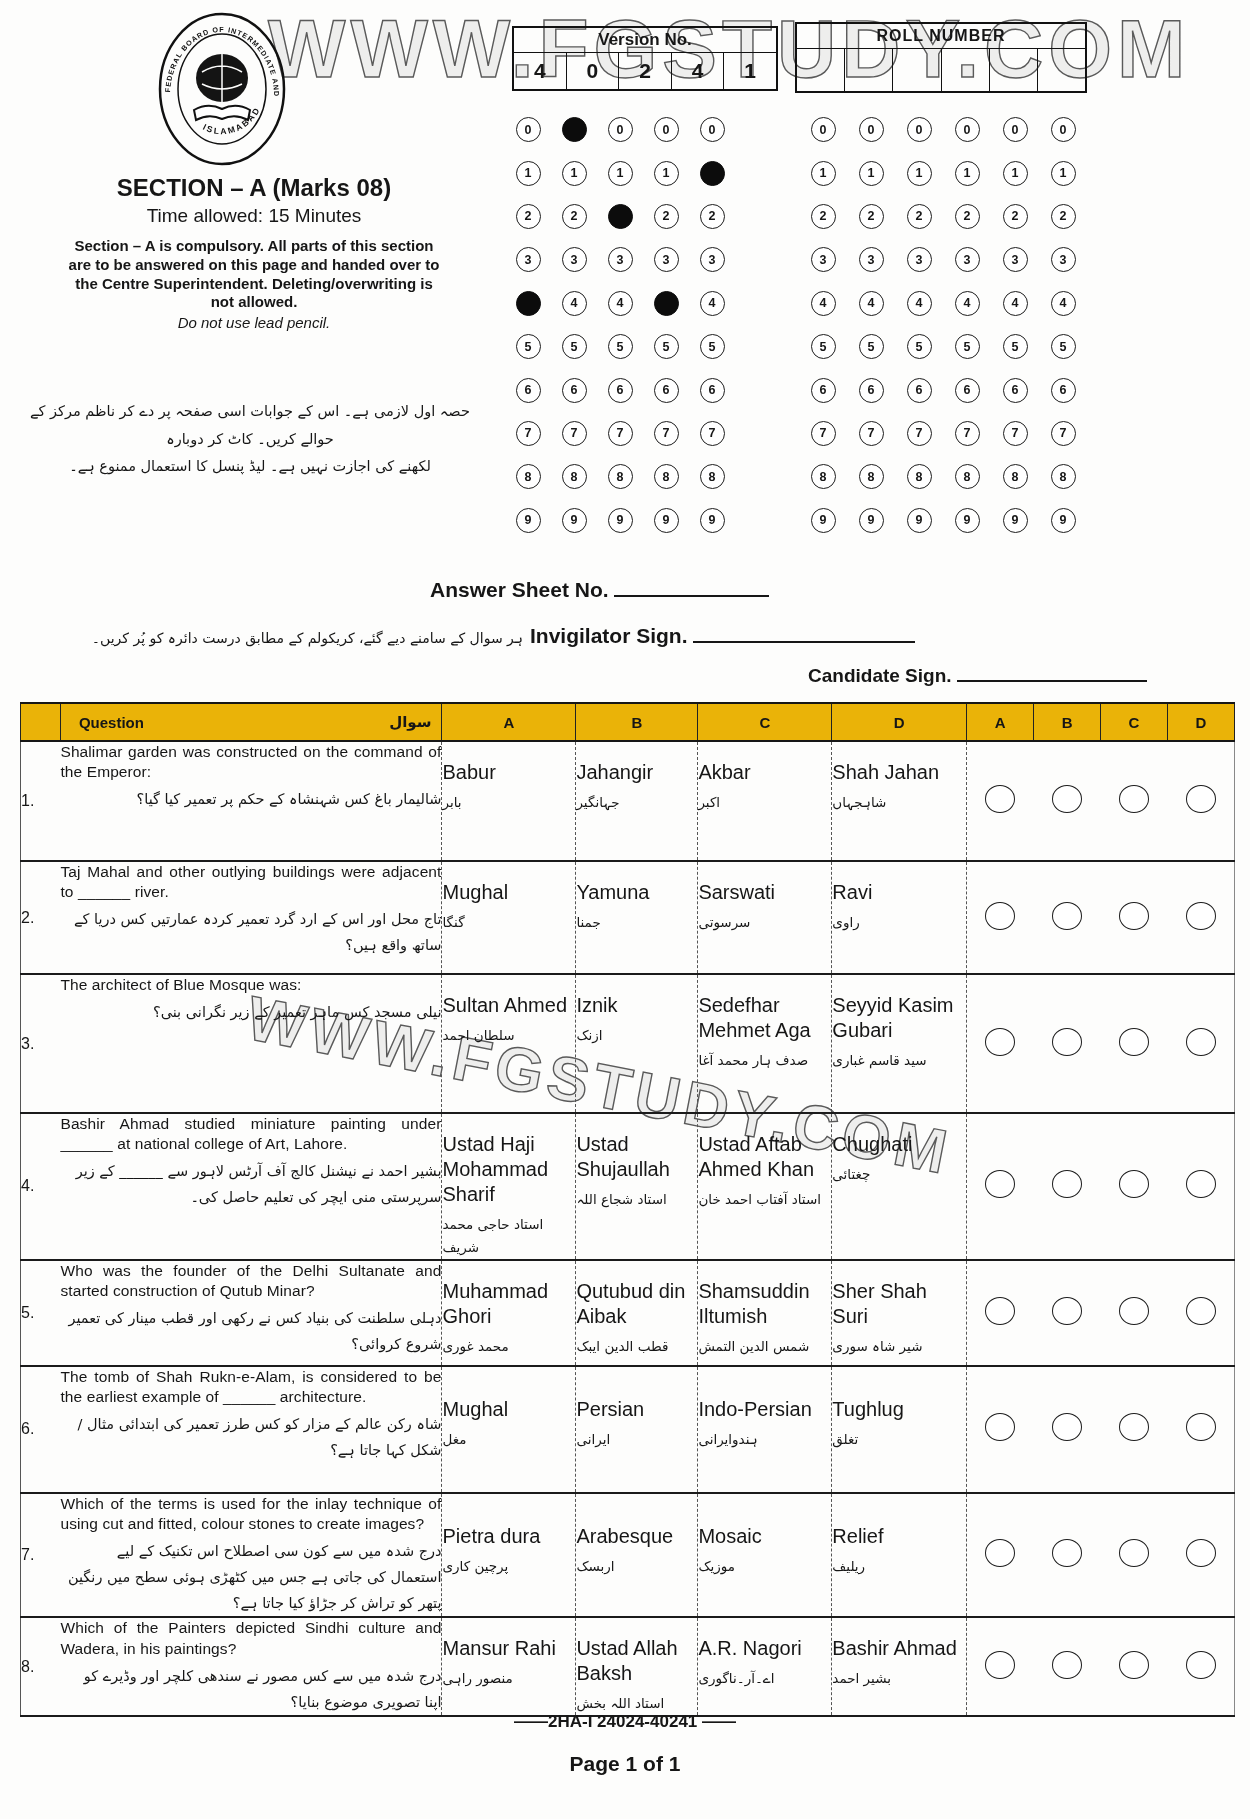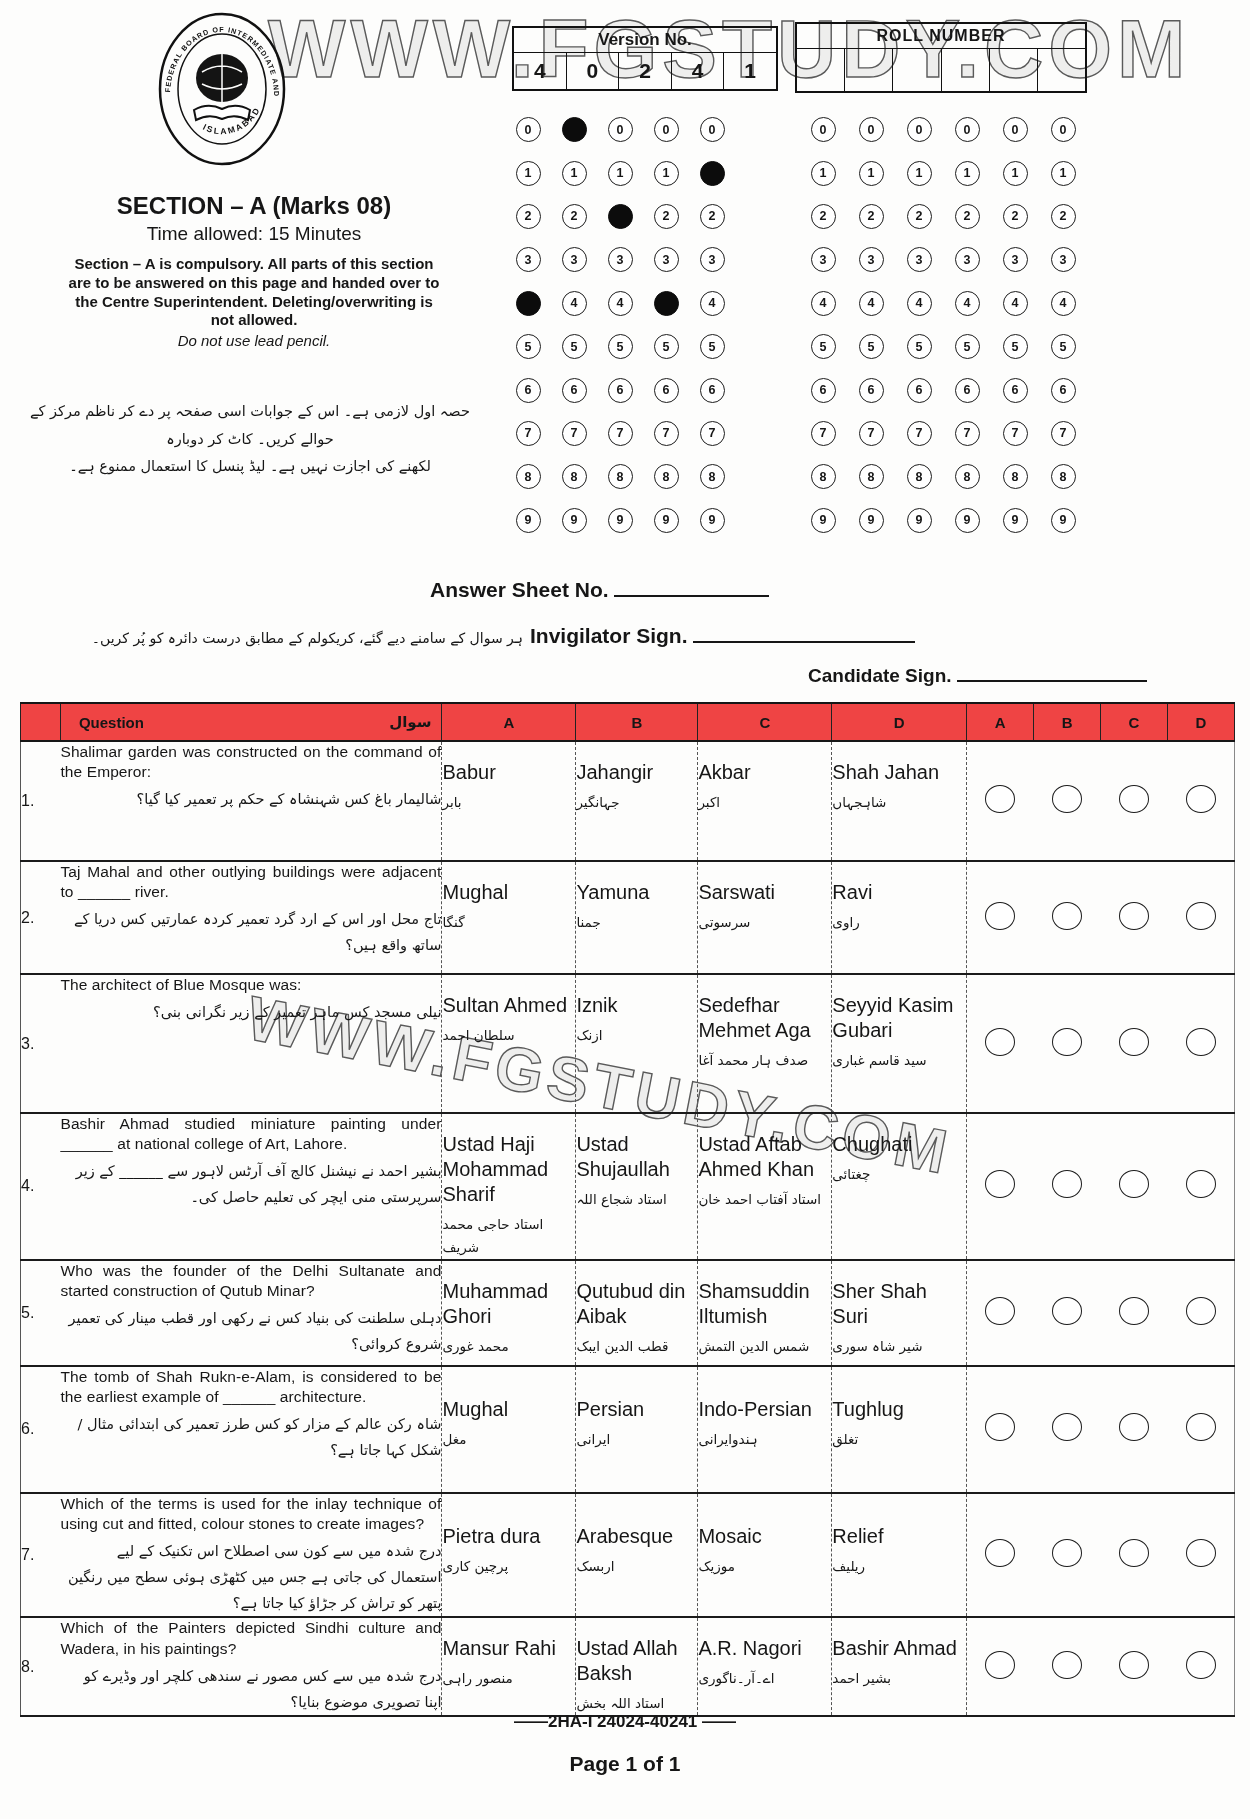--- a/index.html
+++ b/index.html
@@ -37,41 +37,41 @@
   .ver-grid{left:505px;top:108px;grid-template-columns:repeat(5,46px);grid-auto-rows:43.4px;}
   .roll-grid{left:799px;top:108px;grid-template-columns:repeat(6,48px);grid-auto-rows:43.4px;}
   .bgrid .cellwrap{display:flex;align-items:center;justify-content:center;}
   .grid-bubble{width:23px;height:23px;border:1.7px solid #1d1d1d;border-radius:50%;
       display:flex;align-items:center;justify-content:center;font-size:12.5px;font-weight:700;background:#fff;}
   .grid-bubble.filled{background:#0c0c0c;border-color:#0c0c0c;color:transparent;}
 
   
   .title-blk{left:68px;top:172px;width:372px;text-align:center;z-index:2;}
   .title-blk .t1{font-size:31px;font-weight:700;letter-spacing:.5px;}
-  .title-blk .t2{font-size:24px;font-weight:700;margin-top:20px;}
+  .title-blk .t2{font-size:24px;font-weight:700;margin-top:2px;}
   .title-blk .t3{font-size:19px;margin-top:3px;}
   .title-blk .instr{font-size:15px;font-weight:700;margin-top:10px;line-height:1.25;}
   .title-blk .instr-it{font-size:15px;font-style:italic;margin-top:2px;}
   .urdu{font-family:"DejaVu Sans","Liberation Sans",sans-serif;direction:rtl;}
   .urdu-instr{left:30px;top:398px;width:440px;text-align:center;font-size:14.5px;line-height:1.9;z-index:2;}
 
   
   .blank{display:inline-block;border-bottom:2px solid #161616;height:1px;vertical-align:baseline;}
   .ans-sheet{left:430px;top:578px;font-size:21px;font-weight:700;z-index:2;}
   .invig-urdu{left:28px;top:630px;width:495px;font-size:14px;text-align:right;z-index:2;}
   .invig{left:530px;top:624px;font-size:21px;font-weight:700;z-index:2;}
   .fill-line{left:55px;top:670px;font-size:17.5px;font-weight:700;z-index:2;}
   .cand{left:808px;top:665px;font-size:19px;font-weight:700;z-index:2;}
 
   
   table.qt{position:absolute;left:20px;top:702px;width:1215px;border-collapse:collapse;z-index:2;
       border-top:2.5px solid #161616;border-left:1.2px solid #555;border-right:1.2px solid #888;}
   table.qt th,table.qt td{padding:0;}
   tr.hdr{height:38px;border-bottom:2.5px solid #161616;}
-  tr.hdr th{border:1.5px solid #222;font-size:15px;font-weight:700;vertical-align:middle;background:#ef4444;}
+  tr.hdr th{border:1.5px solid #222;font-size:15px;font-weight:700;vertical-align:middle;background:#eab308;}
   tr.hdr th.h-q{text-align:left;}
   .h-q-inner{display:flex;justify-content:space-between;align-items:center;padding:0 10px 0 18px;}
   tr.q-row{border-bottom:2.6px solid #1b1b1b;}
   tr.q-row td{vertical-align:top;}
   td.c-num{vertical-align:middle !important;font-size:16px;padding-left:7px;}
   td.c-q{padding:6px 4px 2px 8px;}
   .q-en{font-size:15.5px;line-height:1.3;text-align:justify;letter-spacing:.1px;}
   .q-ur{font-size:14.5px;margin-top:4px;text-align:right;padding-left:2px;line-height:1.8;}
   td.c-opt{border-left:1.4px dashed #555;padding:4px 2px 2px 7px;}
   .opt-en{font-size:20px;line-height:1.25;}

